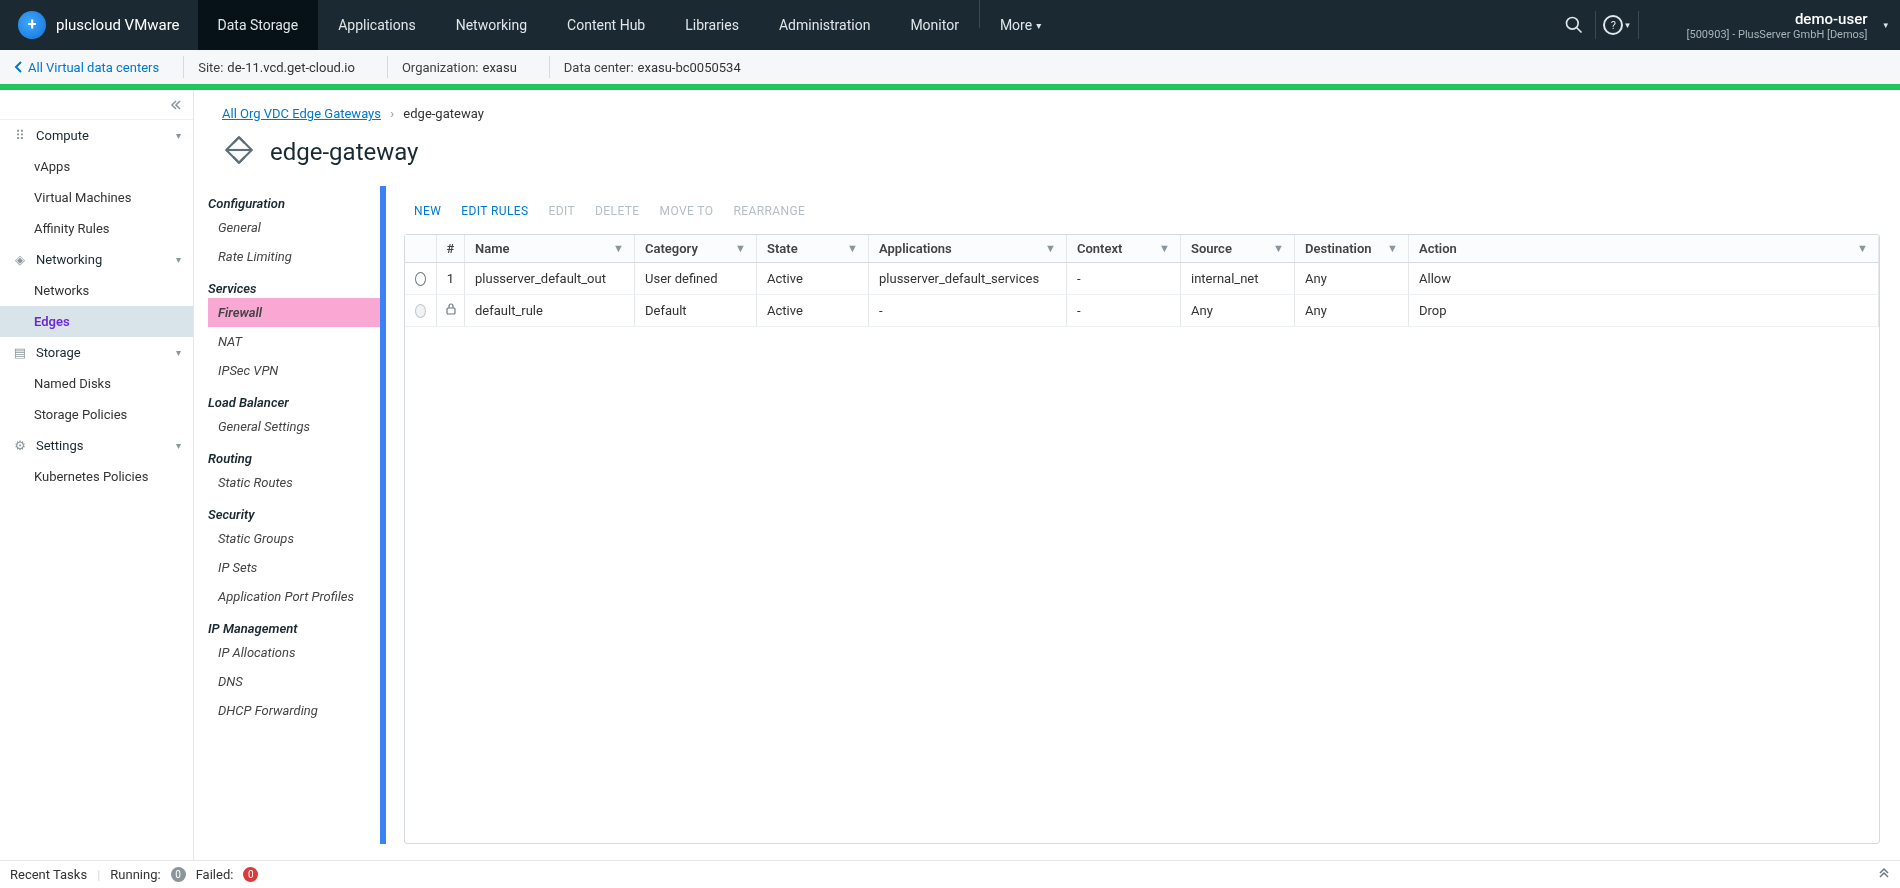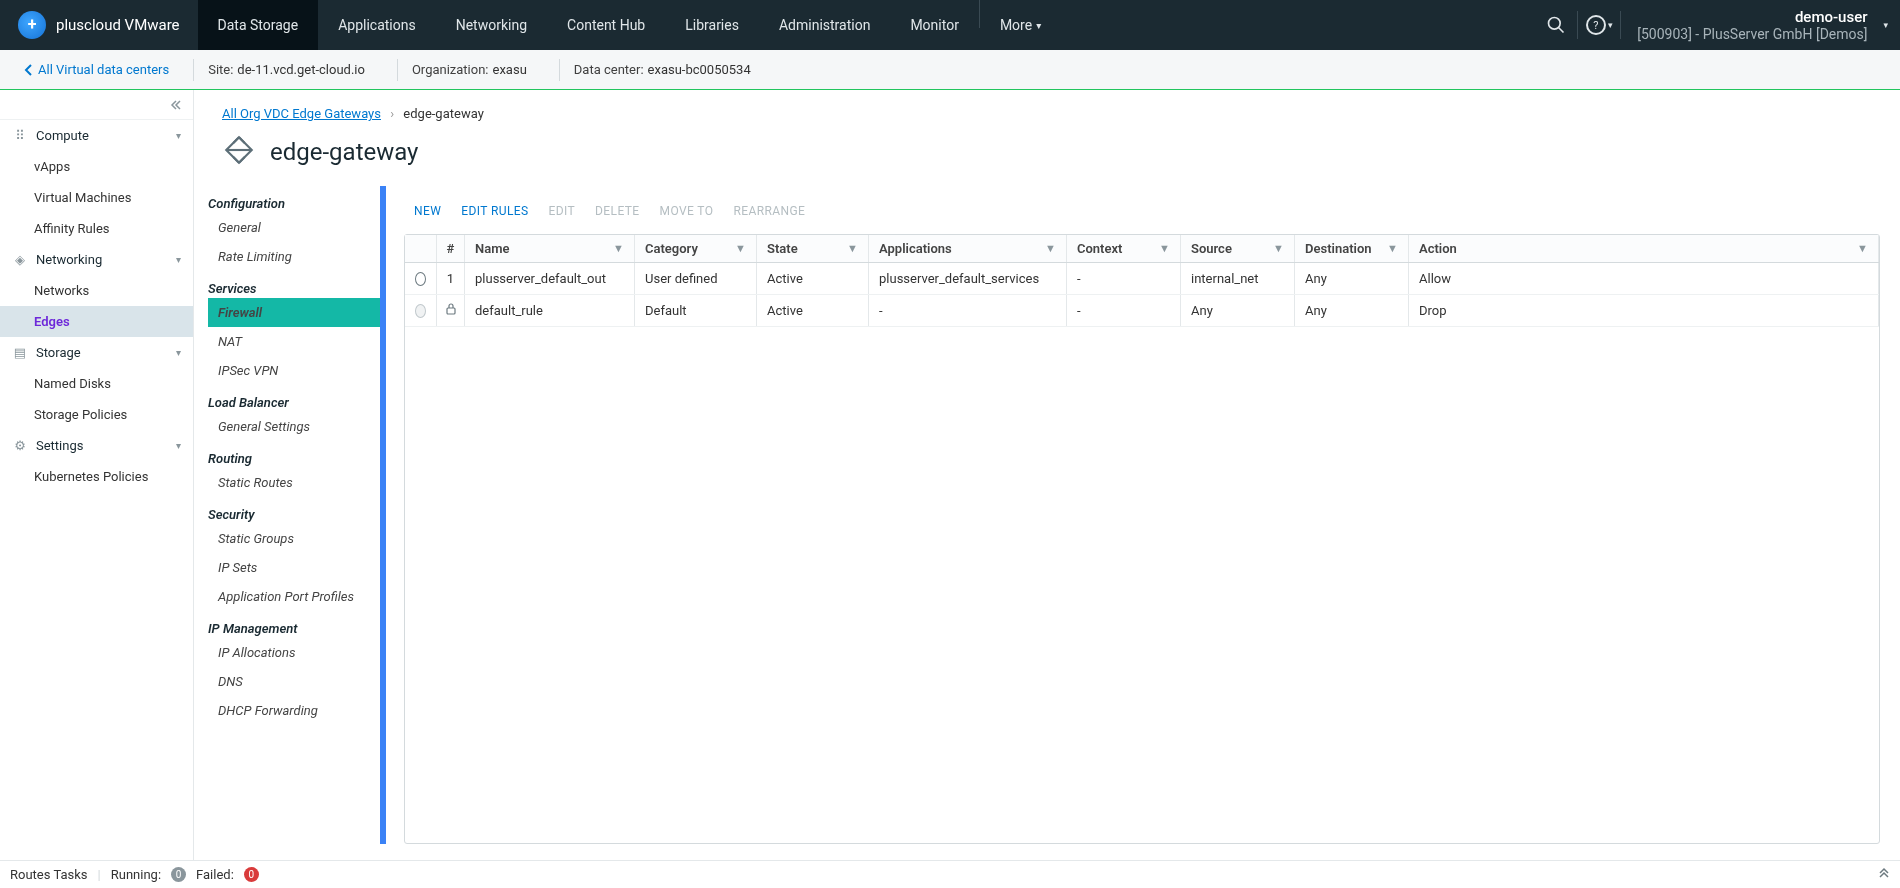--- a/index.html
+++ b/index.html
@@ -15,24 +15,24 @@
 .topnav-tab { padding: 0 20px; display: flex; align-items: center; font-size: 14px; color: #e0e6e9; cursor: pointer; }
 .topnav-tab.active { background: #071218; }
 .topnav-tab .chev { margin-left: 4px; font-size: 10px; }
 .topnav-divider { width: 1px; height: 28px; background: #3a4a53; }
 .topnav-spacer { flex: 1; }
 .topnav-right { display: flex; align-items: center; }
 .icon-btn { width: 42px; height: 50px; display: flex; align-items: center; justify-content: center; cursor: pointer; }
 .icon-circle { width: 20px; height: 20px; border: 2px solid #e0e6e9; border-radius: 50%; position: relative; }
 .user-block { padding: 0 16px; text-align: right; cursor: pointer; }
 .user-name { font-size: 15px; font-weight: 500; }
-.user-org { font-size: 14px; color: #a8b4ba; }
-
-
-.contextbar { height: 40px; background: #f5f7f8; border-bottom: 1px solid #22c55e; display: flex; align-items: center; padding: 0 24px; font-size: 13px; }
+.user-org { font-size: 11px; color: #a8b4ba; margin-left: 32px; }
+
+
+.contextbar { height: 40px; background: #f5f7f8; border-bottom: 6px solid #22c55e; display: flex; align-items: center; padding: 0 14px; font-size: 13px; }
 .contextbar .back { color: #0078cf; margin-right: 10px; display: flex; align-items: center; gap: 4px; cursor: pointer; }
 .ctx-label { color: #404040; margin-right: 4px; }
 .ctx-val { margin-right: 18px; color: #333; }
 .ctx-sep { width: 1px; height: 22px; background: #d4dadd; margin: 0 14px; }
 
 
 .body-row { display: flex; height: calc(888px - 50px - 40px - 28px); }
 .leftnav { width: 194px; background: #fff; border-right: 1px solid #e4e8ea; overflow-y: auto; }
 .leftnav-collapse { height: 30px; display: flex; justify-content: flex-end; align-items: center; padding-right: 12px; color: #8a969c; cursor: pointer; border-bottom: 1px solid #eef1f2; }
 .nav-group-hdr { display: flex; align-items: center; padding: 8px 12px; font-size: 13px; color: #1a2a32; cursor: pointer; gap: 8px; }
@@ -46,21 +46,21 @@
 .breadcrumb a { color: #0078cf; text-decoration: underline; cursor: pointer; }
 .breadcrumb .sep { color: #999; margin: 0 6px; }
 .page-title-row { display: flex; align-items: center; gap: 14px; padding: 6px 28px 16px; }
 .gw-icon svg { width: 34px; height: 34px; color: #5d6f78; }
 .page-title { font-size: 24px; font-weight: 400; color: #1a2a32; }
 
 .content-row { flex: 1; display: flex; overflow: hidden; padding: 0 0 16px 0; }
 .inner-nav { width: 192px; border-right: 6px solid #3b82f6; padding: 0 0 0 14px; overflow-y: auto; font-style: italic; }
 .inner-nav-group { padding: 10px 0 2px; font-size: 13px; font-weight: 600; color: #1a2a32; }
 .inner-nav-item { padding: 7px 12px 7px 10px; font-size: 13px; cursor: pointer; color: #444; }
-.inner-nav-item.sel { background: #14b8a6; font-weight: 600; }
+.inner-nav-item.sel { background: #f9a8d4; font-weight: 600; }
 
 .table-area { flex: 1; padding: 0 20px 0 18px; display: flex; flex-direction: column; }
 .toolbar { display: flex; padding: 12px 0 10px; }
 .tool-btn { text-transform: uppercase; font-size: 12px; letter-spacing: 0.4px; padding: 6px 10px; color: #0078cf; cursor: pointer; }
 .tool-btn.disabled { color: #b5bec2; cursor: default; }
 
 .grid { border: 1px solid #d4dadd; border-radius: 3px; flex: 1; display: flex; flex-direction: column; }
 .grid-head-row { display: flex; border-bottom: 1px solid #d4dadd; background: #fbfcfd; }
 .gh, .gc { padding: 6px 10px; font-size: 13px; border-right: 1px solid #e4e8ea; display: flex; align-items: center; }
 .gh { font-weight: 600; color: #444; position: relative; }
@@ -319,21 +319,21 @@
                 <div class="gc col-act">Drop</div>
               </div>
             </div>
         </div>
       </div>
     </div>
   </div>
 </div>
 
 <div class="footer">
-  <span>Routes Tasks</span>
+  <span>Recent Tasks</span>
   <span style="color:#d4dadd;">|</span>
   <span>Running:</span>
   <span class="badge">0</span>
   <span>Failed:</span>
   <span class="badge red">0</span>
   <div class="footer-spacer"></div>
   <span>
     <svg width="12" height="12" viewBox="0 0 12 12" fill="none" stroke="#6d7a80" stroke-width="1.5">
         <polyline points="2,6 6,2 10,6"></polyline>
         <polyline points="2,10 6,6 10,10"></polyline>

